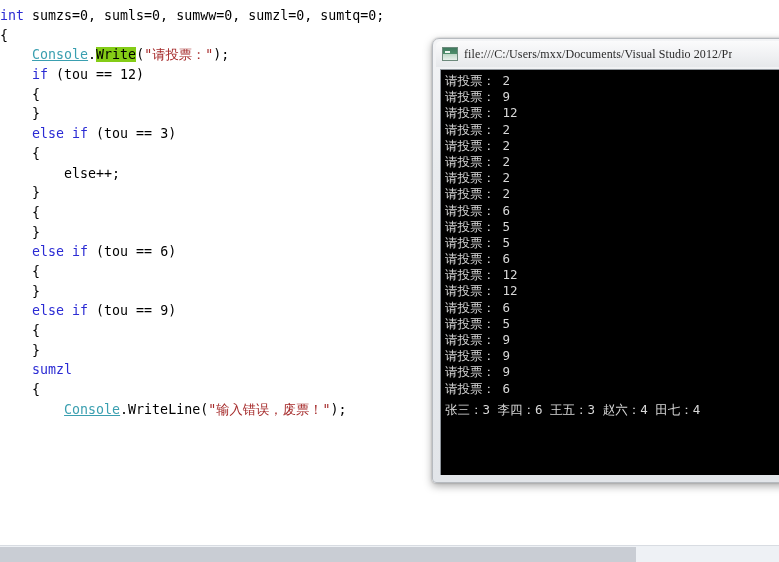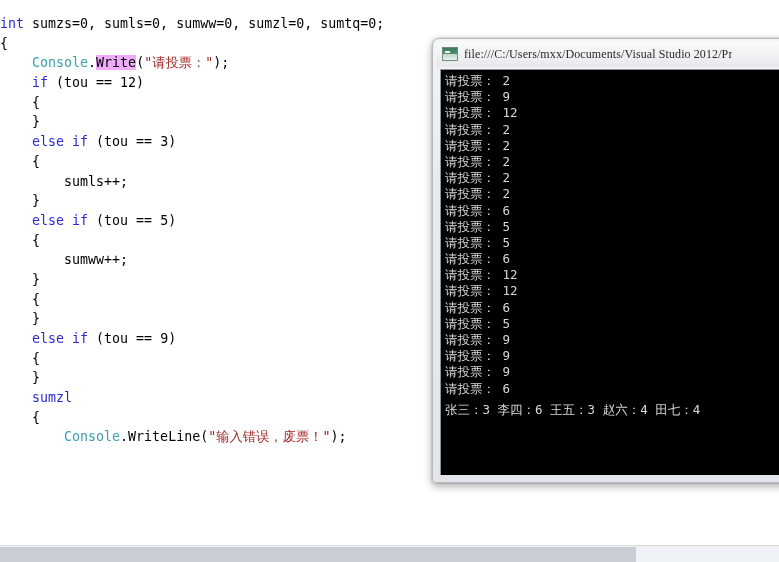--- a/index.html
+++ b/index.html
@@ -21,34 +21,34 @@
     left: 0; top: 0;
     width: 779px;
     height: 545px;
     background: #ffffff;
     overflow: hidden;
   }
   #code {
     position: absolute;
     left: 0; top: 0;
     margin: 0;
-    padding: 14px 0 0 0;
+    padding: 6px 0 0 0;
     font-family: "DejaVu Sans Mono", "Liberation Mono", monospace;
     font-size: 13.3px;
     line-height: 19.7px;
     white-space: pre;
     color: #000000;
     letter-spacing: 0px;
   }
   .ln { display: block; height: 19.7px; }
   .kw   { color: #2b2bd4; }
-  .typ  { color: #3a9fb0; }
+  .typ  { color: #3a9fb0; text-decoration: underline; }
   .str  { color: #a52a2a; }
   .plain{ color: #000000; }
-  .hl   { background: #f0abfc; }
+  .hl   { background: #84cc16; }
 
   
   #hscroll {
     position: absolute;
     left: 0;
     top: 545px;
     width: 779px;
     height: 17px;
     background: #eef1f5;
     border-top: 1px solid #d8dce2;
@@ -144,26 +144,25 @@
 
 <div id="editor">
   <pre id="code"><span class="ln"><span class="kw">int</span><span class="plain"> sumzs=0, sumls=0, sumww=0, sumzl=0, sumtq=0;</span>
 </span><span class="ln"><span class="plain">{</span>
 </span><span class="ln"><span class="plain">    </span><span class="typ">Console</span><span class="plain">.</span><span class="hl">Write</span><span class="plain">(</span><span class="str">"请投票："</span><span class="plain">);</span>
 </span><span class="ln"><span class="plain">    </span><span class="kw">if</span><span class="plain"> (tou == 12)</span>
 </span><span class="ln"><span class="plain">    {</span>
 </span><span class="ln"><span class="plain">    }</span>
 </span><span class="ln"><span class="plain">    </span><span class="kw">else if</span><span class="plain"> (tou == 3)</span>
 </span><span class="ln"><span class="plain">    {</span>
-</span><span class="ln"><span class="plain">        sumls++;</span>
+</span><span class="ln"><span class="plain">        else++;</span>
 </span><span class="ln"><span class="plain">    }</span>
-</span><span class="ln"><span class="plain">    </span><span class="kw">else if</span><span class="plain"> (tou == 5)</span>
 </span><span class="ln"><span class="plain">    {</span>
-</span><span class="ln"><span class="plain">        sumww++;</span>
 </span><span class="ln"><span class="plain">    }</span>
+</span><span class="ln"><span class="plain">    </span><span class="kw">else if</span><span class="plain"> (tou == 6)</span>
 </span><span class="ln"><span class="plain">    {</span>
 </span><span class="ln"><span class="plain">    }</span>
 </span><span class="ln"><span class="plain">    </span><span class="kw">else if</span><span class="plain"> (tou == 9)</span>
 </span><span class="ln"><span class="plain">    {</span>
 </span><span class="ln"><span class="plain">    }</span>
 </span><span class="ln"><span class="plain">    </span><span class="kw">sumzl</span>
 </span><span class="ln"><span class="plain">    {</span>
 </span><span class="ln"><span class="plain">        </span><span class="typ">Console</span><span class="plain">.WriteLine(</span><span class="str">"输入错误，废票！"</span><span class="plain">);</span>
 </span></pre>
 </div>

